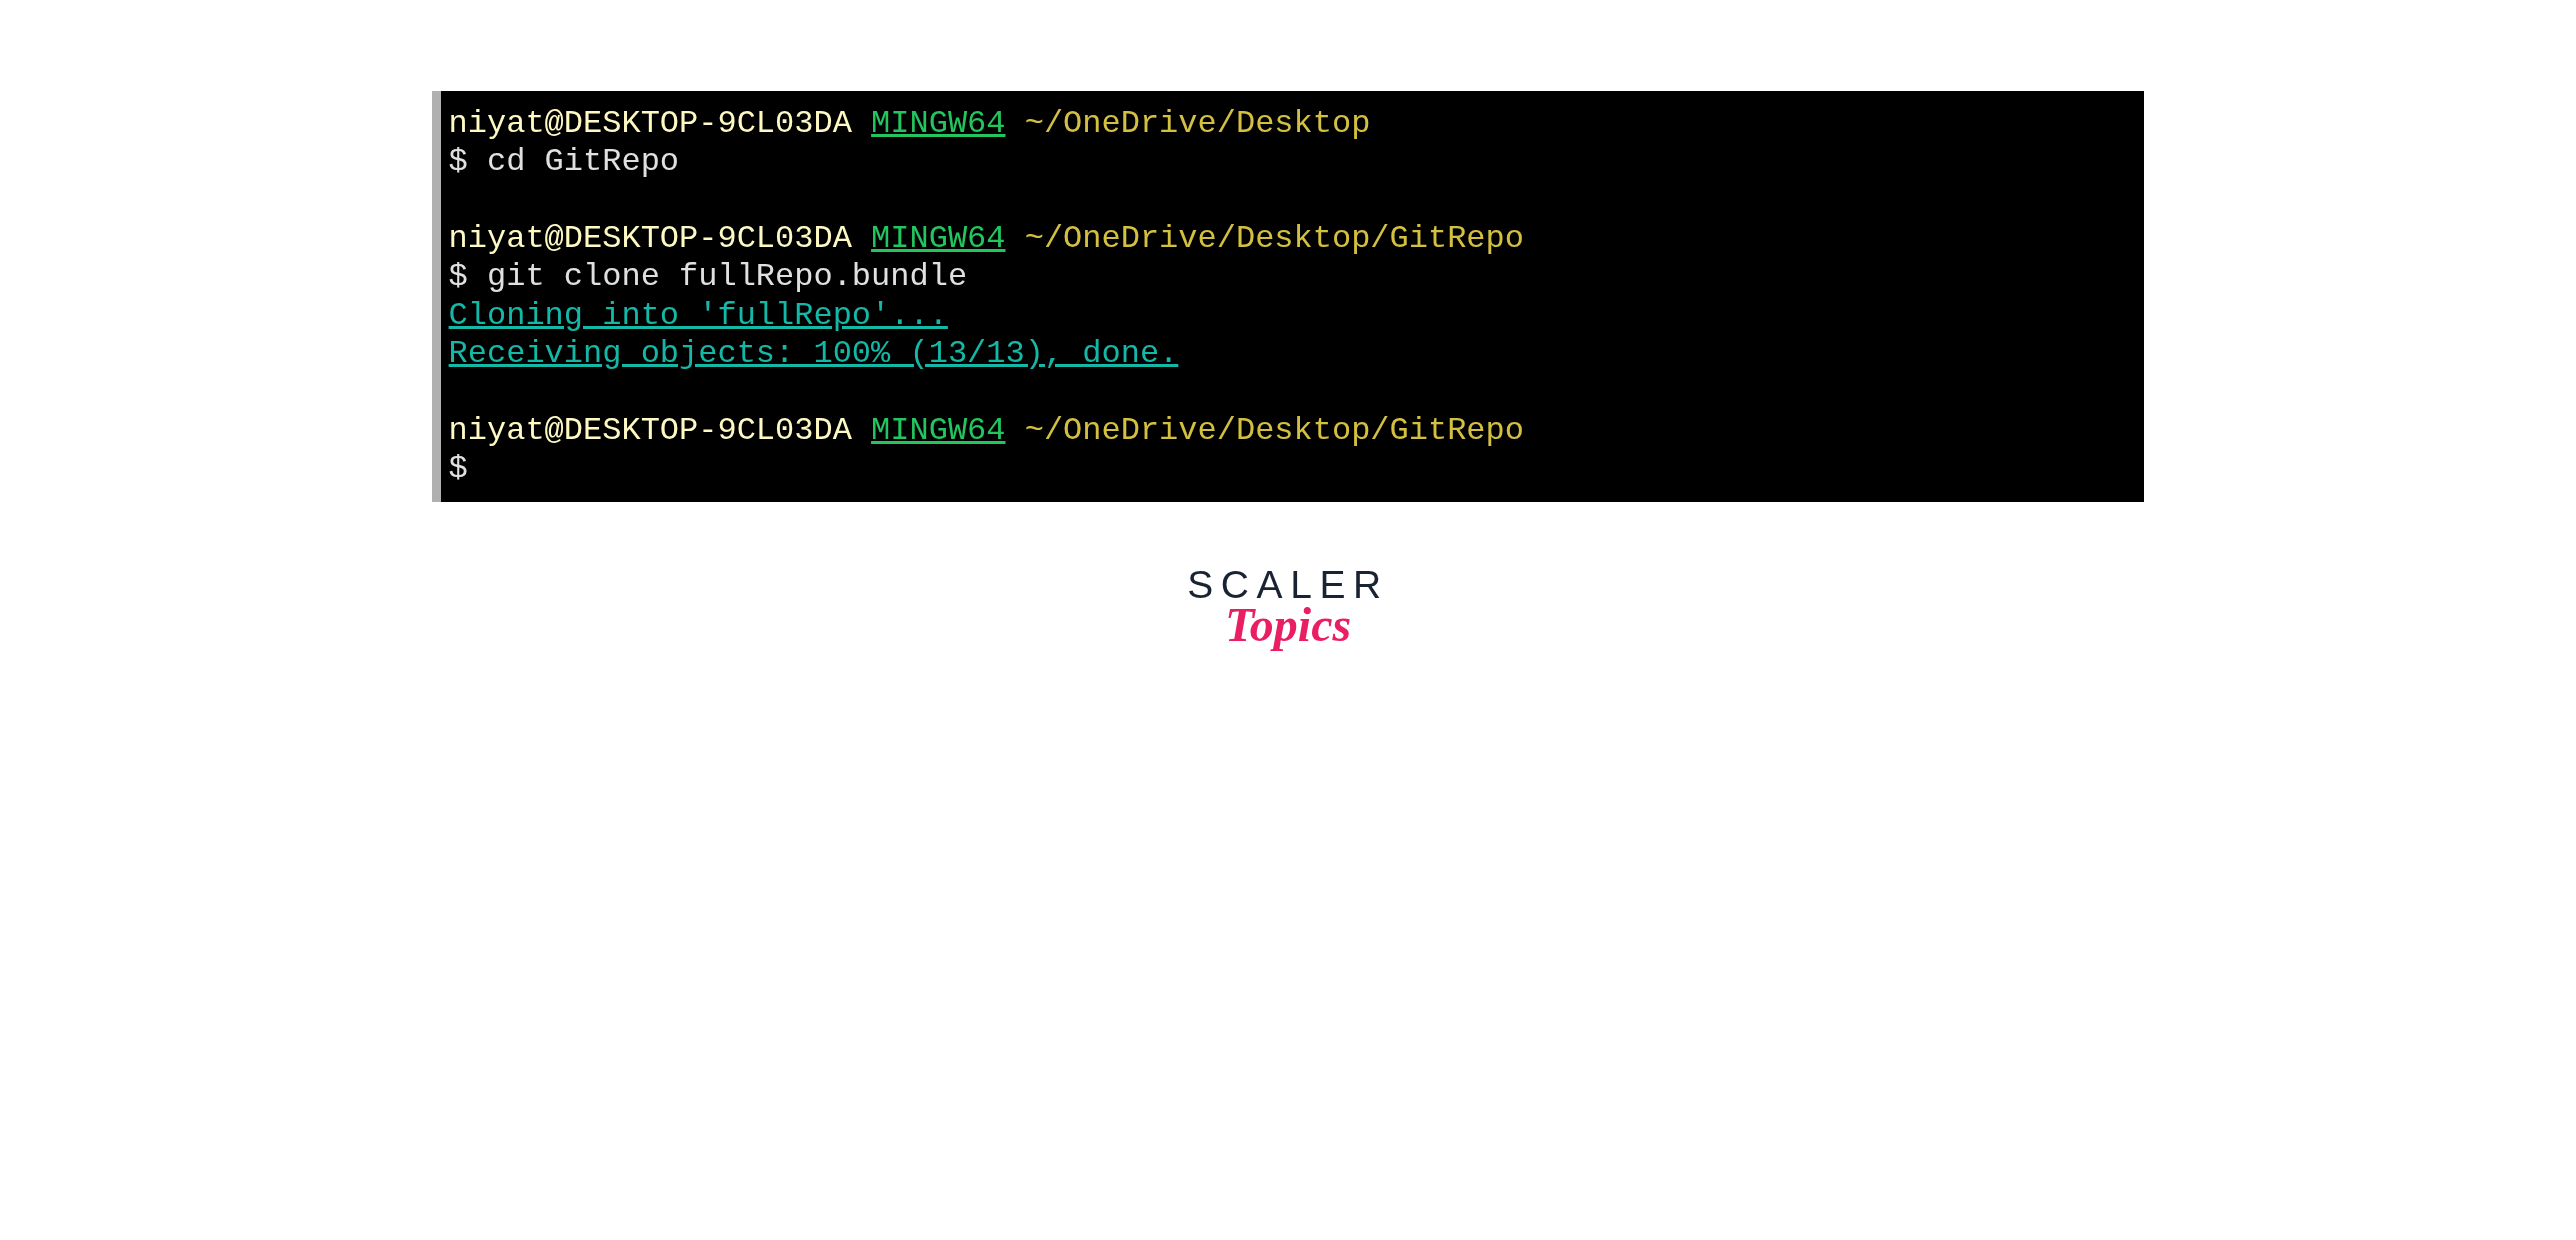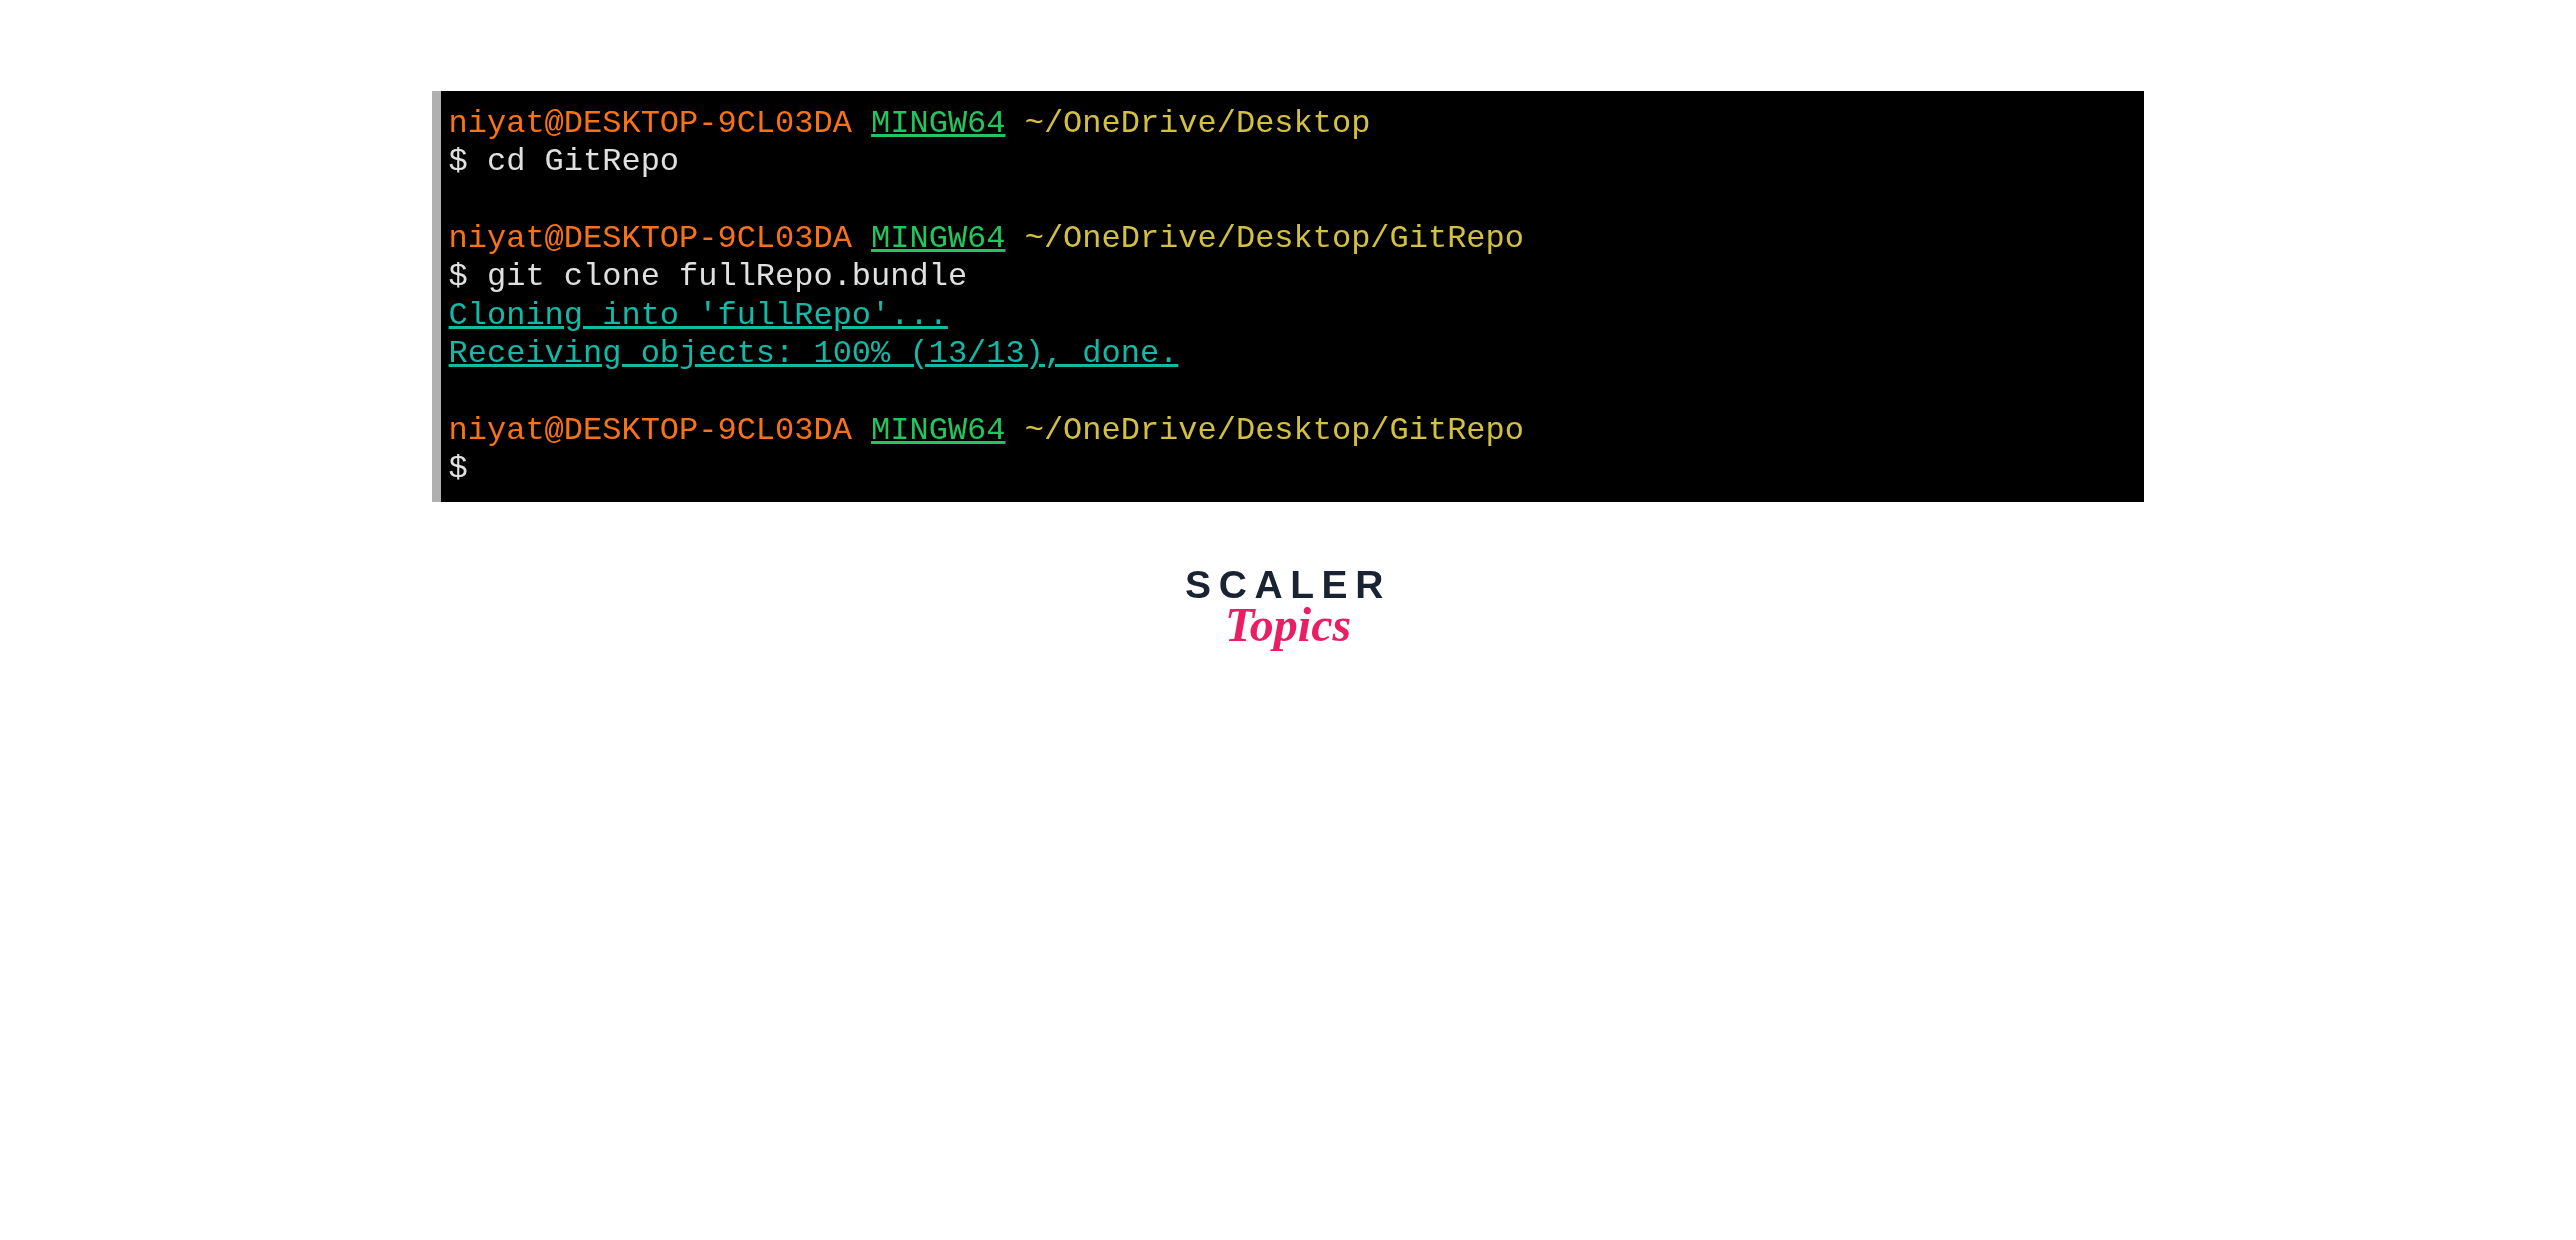--- a/index.html
+++ b/index.html
@@ -30,21 +30,21 @@
       line-height: 1.2;
       color: #e0e0e0;
       font-family: 'Consolas', 'Courier New', monospace;
       white-space: pre;
     }
     .line {
       display: block;
       min-height: 1.2em;
     }
     .user-host {
-      color: #f97316;
+      color: #fef9c3;
     }
     .shell-name {
       color: #22c55e;
       text-decoration: underline;
     }
     .path {
       color: #d4c040;
     }
     .prompt-symbol {
       color: #e0e0e0;
@@ -57,21 +57,21 @@
       color: #14b8a6;
       text-decoration: underline;
     }
     .logo-container {
       margin-top: 61px;
       text-align: center;
     }
     .logo-scaler {
       font-family: 'Arial Black', 'Helvetica', sans-serif;
       font-size: 39px;
-      font-weight: 700;
+      font-weight: 400;
       letter-spacing: 7.6px;
       color: #1a2332;
     }
     .logo-topics {
       font-family: 'Brush Script MT', cursive;
       font-size: 48px;
       color: #e91e63;
       line-height: 0.8;
       margin-top: -1.5px;
       font-style: italic;

